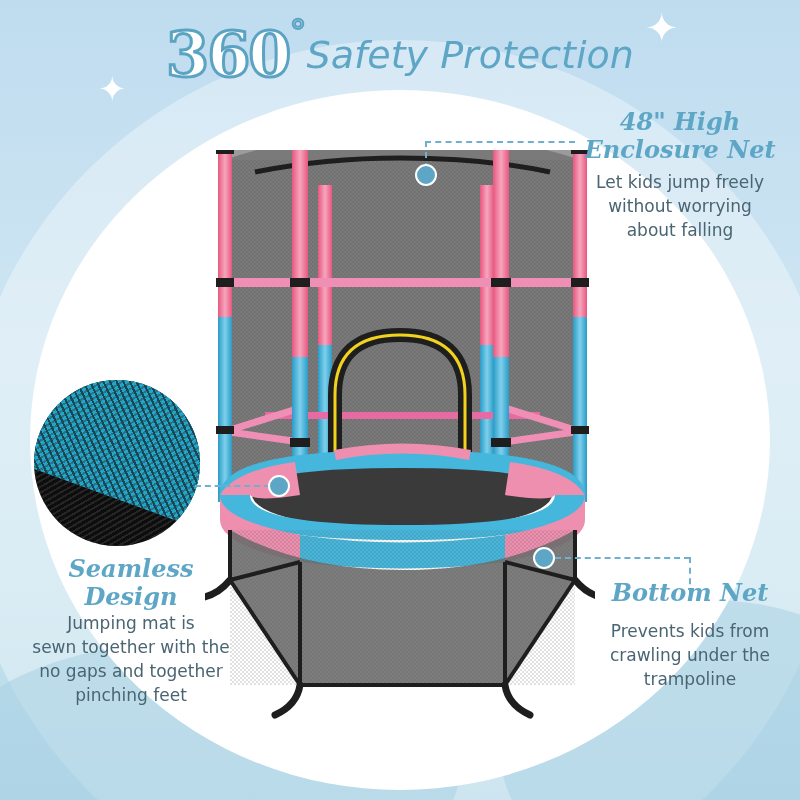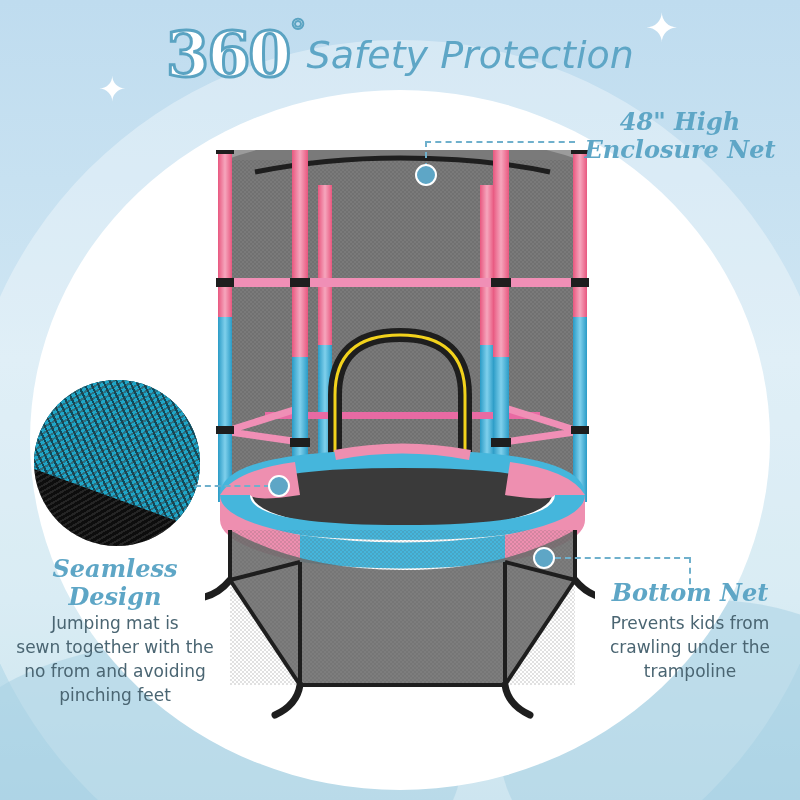--- a/index.html
+++ b/index.html
@@ -126,44 +126,49 @@
   <path d="M300 535 Q303 555 325 565" fill="none" stroke="#1e1e1e" stroke-width="7" stroke-linecap="round"></path>
 </svg>
 
 <div class="abs dash-v" style="left:425px;top:141px;height:28px;"></div>
 <div class="abs dash-h" style="left:425px;top:141px;width:150px;"></div>
 <div class="abs dot" style="left:415px;top:164px;"></div>
 
 <div class="abs" style="left:580px;top:108px;width:200px;">
   <div class="head">48" High</div>
   <div class="head">Enclosure Net</div>
+  <div class="body" style="margin-top:6px;">
+    <div>Let kids jump freely</div>
+    <div>without worrying</div>
+    <div>about falling</div>
+  </div>
 </div>
 
 <div class="zoomcircle abs">
   <div class="zc-top"></div>
   <div class="zc-bot"></div>
 </div>
 <div class="abs dash-h" style="left:195px;top:485px;width:75px;"></div>
 <div class="abs dot" style="left:268px;top:475px;"></div>
 
-<div class="abs" style="left:0px;top:555px;width:230px;">
+<div class="abs" style="left:16px;top:555px;width:230px;">
   <div class="head">Seamless</div>
   <div class="head">Design</div>
   <div class="body" style="margin-top:0;">
     <div>Jumping mat is</div>
     <div>sewn together with the</div>
-    <div>no from and avoiding</div>
+    <div>no gaps and together</div>
     <div>pinching feet</div>
   </div>
 </div>
 
 <div class="abs dot" style="left:533px;top:547px;"></div>
 <div class="abs dash-h" style="left:555px;top:557px;width:135px;"></div>
 <div class="abs dash-v" style="left:689px;top:557px;height:38px;"></div>
 
 <div class="abs" style="left:585px;top:579px;width:210px;">
   <div class="head">Bottom Net</div>
-  <div class="body" style="margin-top:4px;">
+  <div class="body" style="margin-top:12px;">
     <div>Prevents kids from</div>
     <div>crawling under the</div>
     <div>trampoline</div>
   </div>
 </div>
 
 </body></html>

